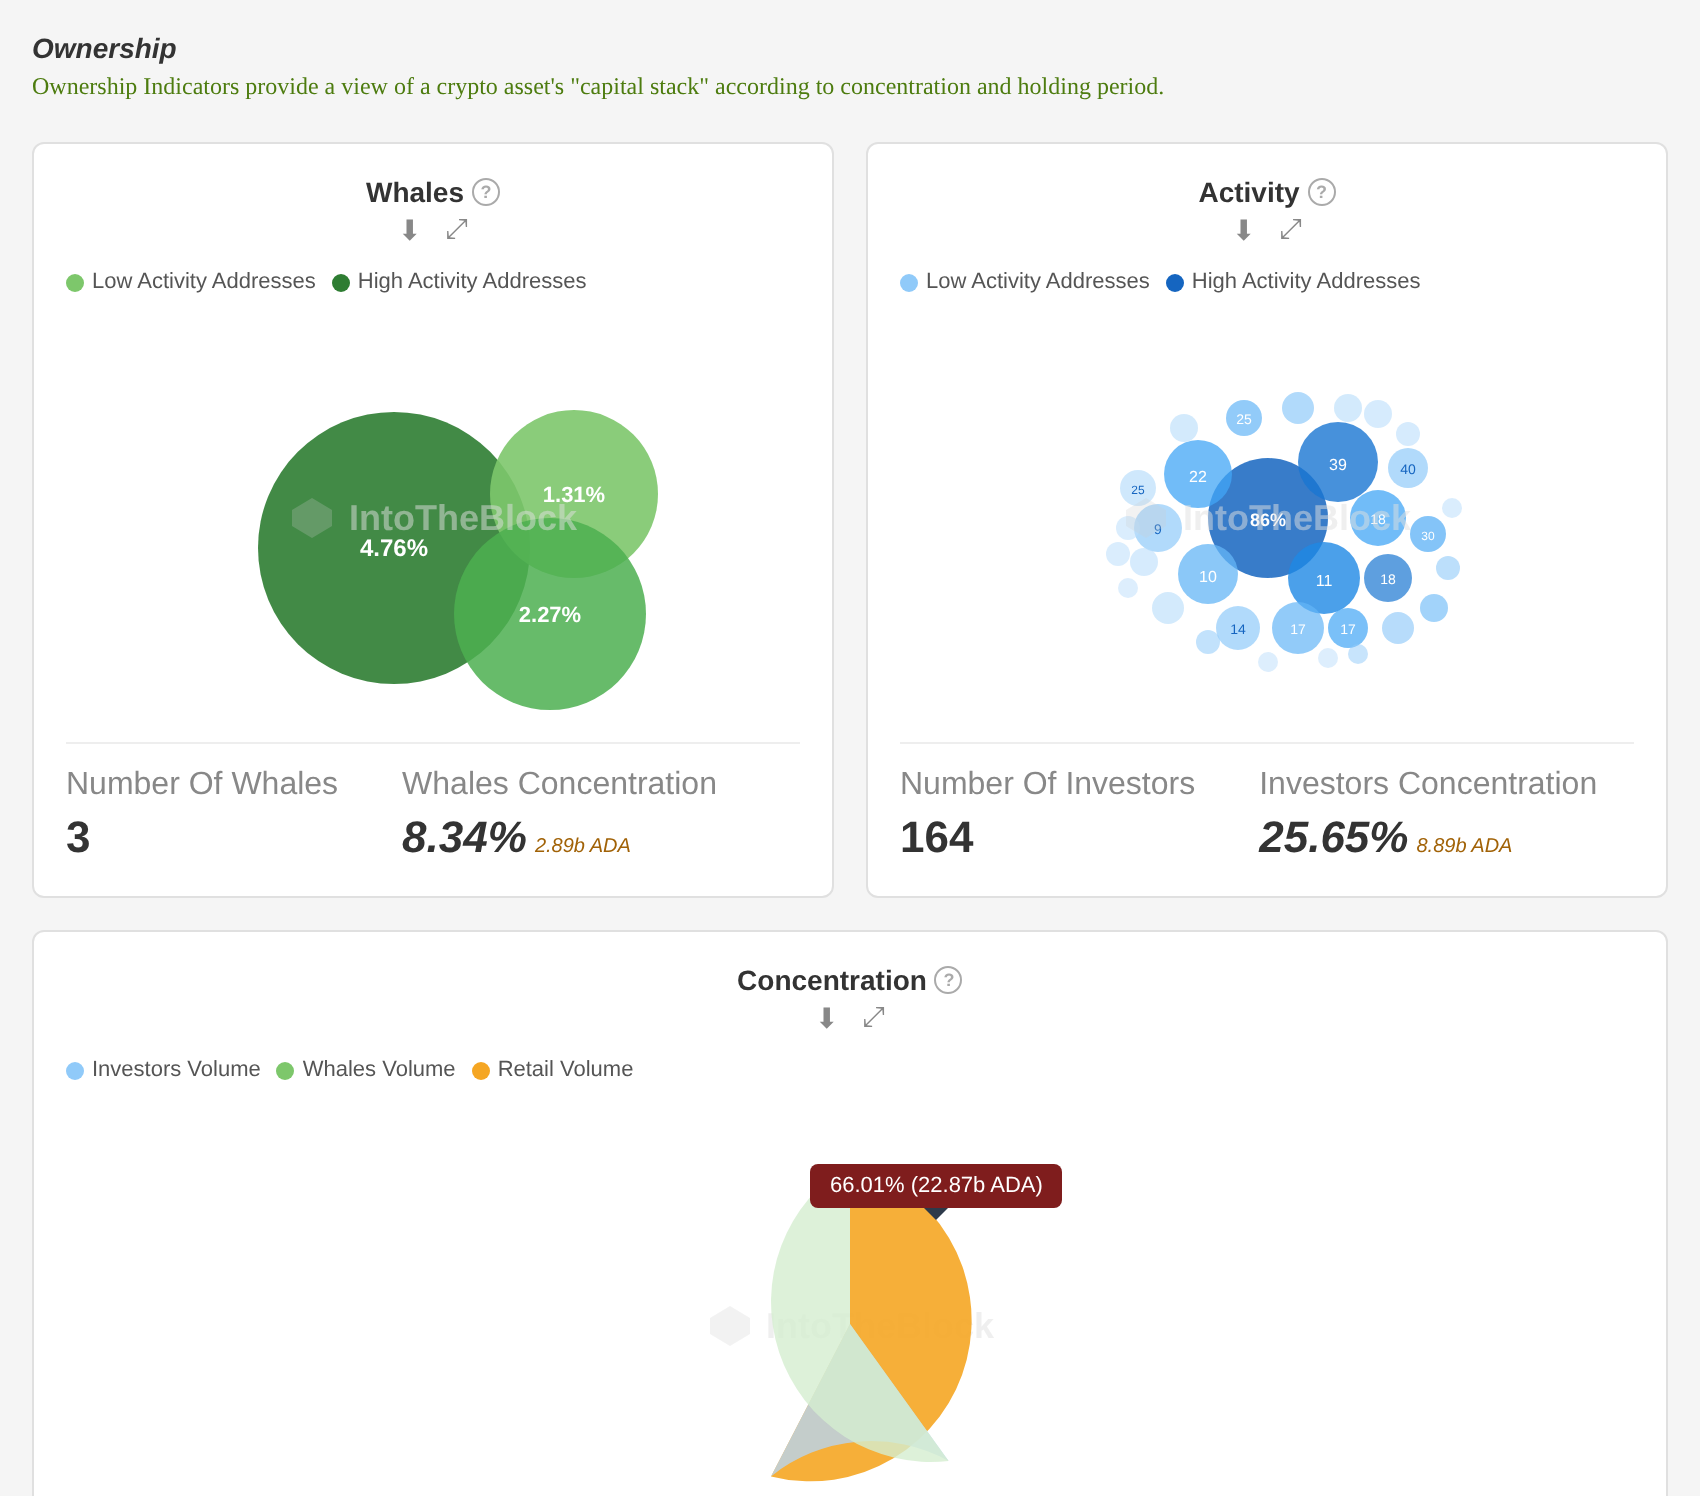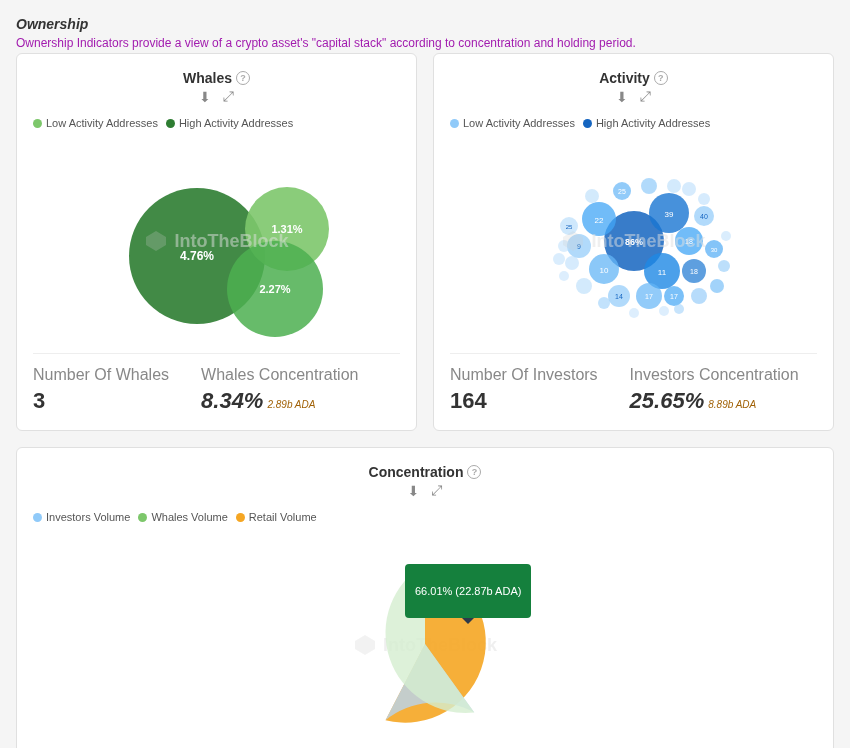--- a/index.html
+++ b/index.html
@@ -1,19 +1,19 @@
 <!DOCTYPE html>
 <html><head>
   <meta charset="utf-8">
   <style>
     * { box-sizing: border-box; margin: 0; padding: 0; }
     body { font-family: -apple-system, BlinkMacSystemFont, 'Segoe UI', sans-serif; background: #f5f5f5; color: #333; font-size: 13px; }
     .page { padding: 16px; }
     .page-title { font-size: 14px; font-weight: 600; margin-bottom: 4px; font-style: italic; }
-    .page-subtitle { font-size: 12px; color: #a21caf; margin-bottom: 3px; }
+    .page-subtitle { font-size: 12px; color: #4d7c0f; margin-bottom: 20px; font-family: Liberation Serif, serif; }
     .row { display: flex; gap: 16px; margin-bottom: 16px; }
     .card { background: #fff; border: 1px solid #e0e0e0; border-radius: 6px; padding: 16px; flex: 1; }
     .card-header { display: flex; justify-content: space-between; align-items: center; margin-bottom: 10px; flex-direction: column; }
     .card-title { font-size: 14px; font-weight: 600; display: flex; align-items: center; gap: 4px; }
     .card-actions { display: flex; gap: 8px; }
     .card-action-btn { cursor: pointer; color: #888; font-size: 14px; background: none; border: none; padding: 2px; }
     .legend { display: flex; gap: 8px; margin-bottom: 12px; font-size: 11px; color: #555; text-align: center; }
     .legend-item { display: flex; align-items: center; gap: 4px; }
     .legend-dot { width: 9px; height: 9px; border-radius: 50%; display: inline-block; }
     .chart-area { display: flex; align-items: center; justify-content: center; height: 200px; position: relative; }
@@ -23,21 +23,21 @@
     .stat-label { font-size: 16px; color: #888; }
     .stat-value { font-size: 22px; font-weight: 600; color: #333; }
     .stat-value-inline { display: flex; align-items: baseline; gap: 4px; font-style: italic; }
     .stat-pct { font-size: 22px; font-weight: 700; color: #333; }
     .stat-sub { font-size: 10px; color: #a16207; }
     
     .whales-svg { width: 280px; height: 200px; }
     
     .full-card { background: #fff; border: 1px solid #e0e0e0; border-radius: 6px; padding: 16px; }
     .pie-area { display: flex; align-items: center; justify-content: center; height: 220px; position: relative; }
-    .tooltip-box { background: #15803d; color: #fff; font-size: 11px; padding: 21px 10px; border-radius: 4px; position: absolute; top: 20px; left: 40%; white-space: nowrap; }
+    .tooltip-box { background: #7f1d1d; color: #fff; font-size: 11px; padding: 5px 10px; border-radius: 4px; position: absolute; top: 20px; left: 40%; white-space: nowrap; }
     .tooltip-box::after { content: ''; position: absolute; bottom: -6px; left: 50%; transform: translateX(-50%); border: 6px solid transparent; border-top-color: #2d3a4a; border-bottom: none; }
     .info-icon { display: inline-flex; align-items: center; justify-content: center; width: 14px; height: 14px; border-radius: 50%; border: 1px solid #aaa; color: #aaa; font-size: 9px; cursor: pointer; }
   </style>
 </head>
 <body>
 
 <div class="page">
 
   <div class="page-title">Ownership</div>
   <div class="page-subtitle">Ownership Indicators provide a view of a crypto asset's "capital stack" according to concentration and holding period.</div>

